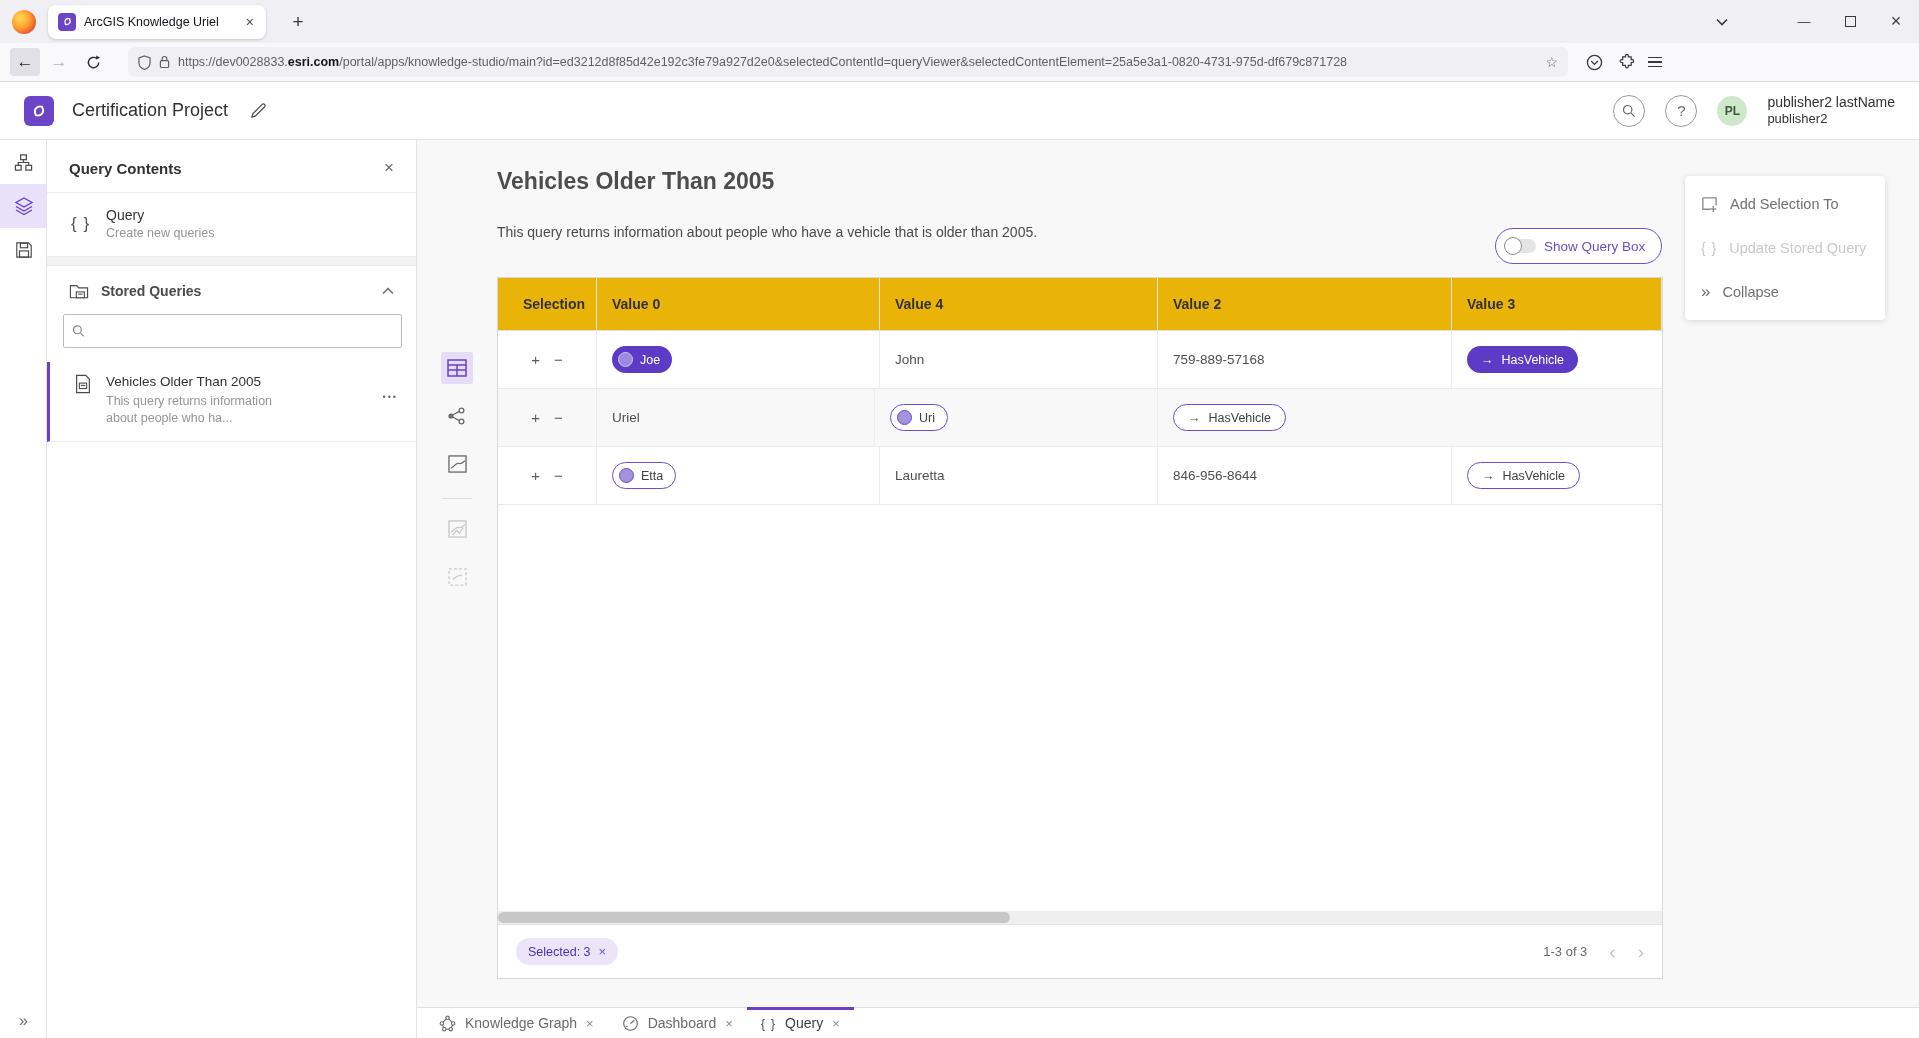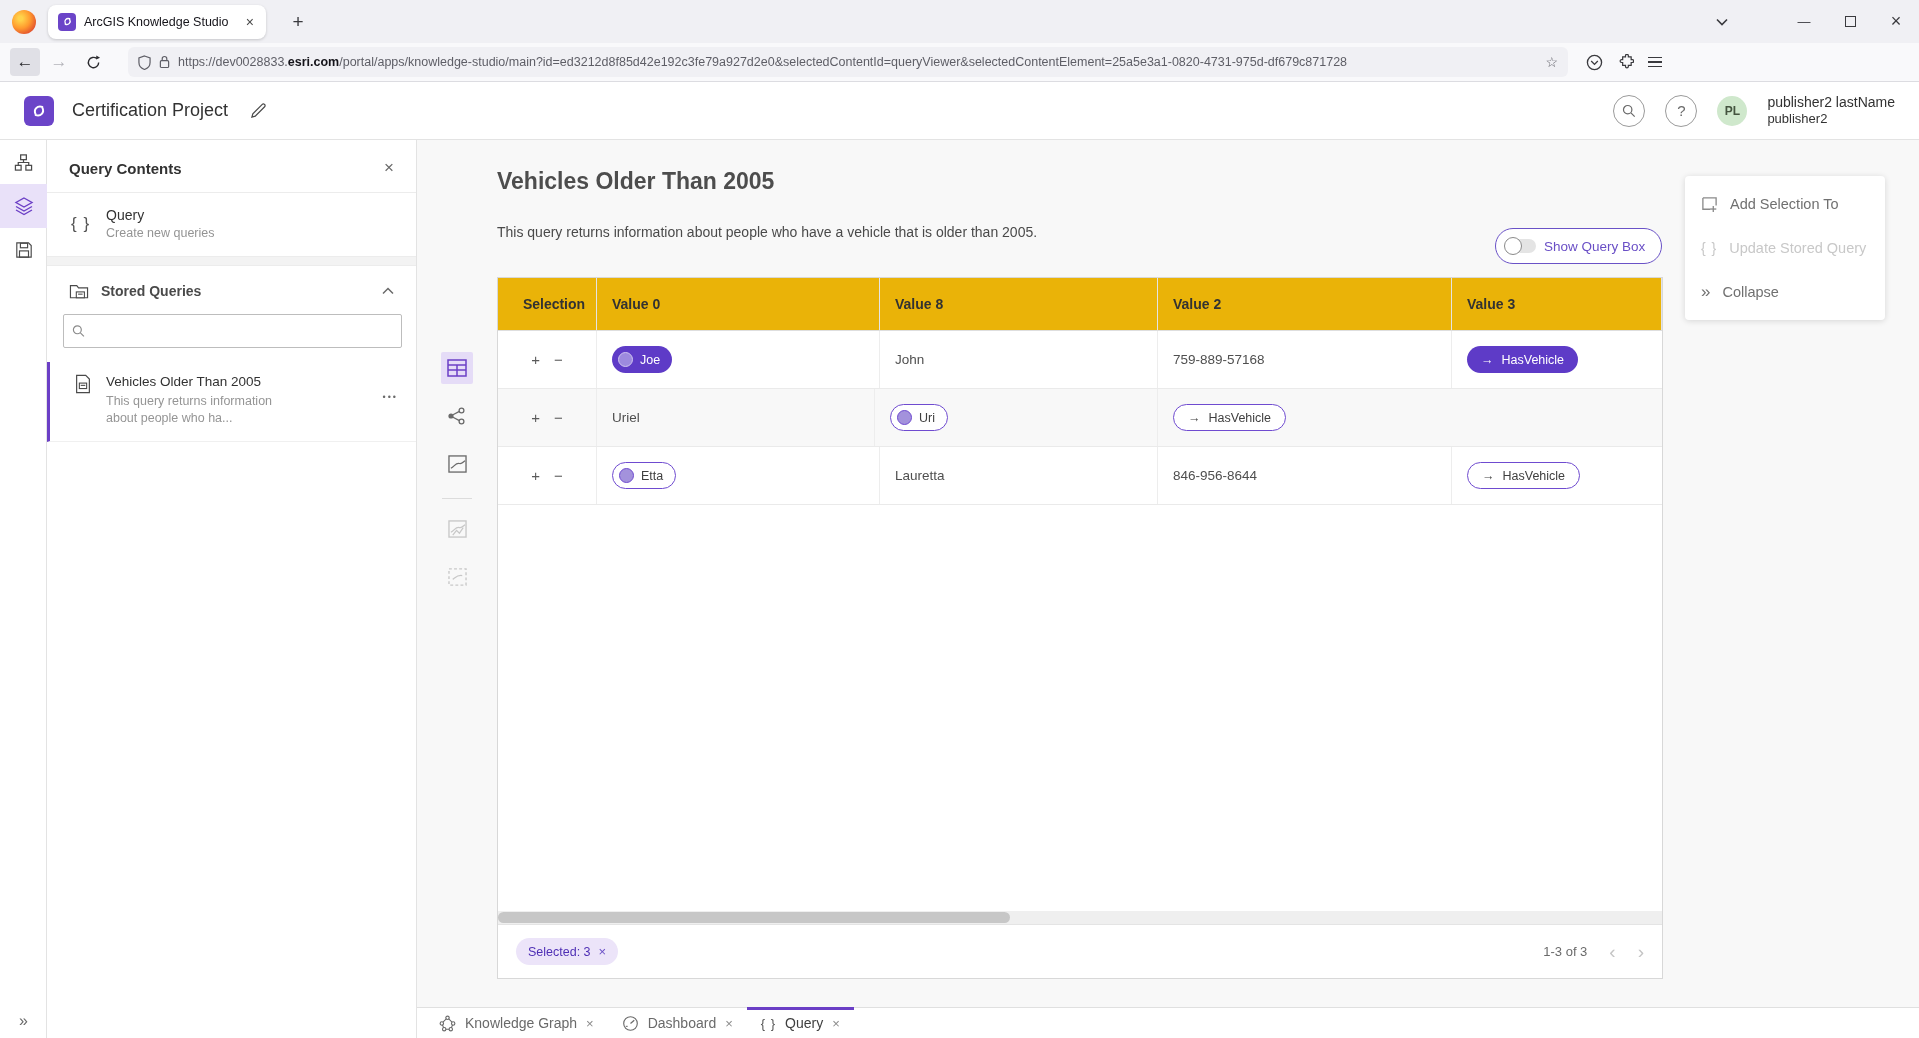--- a/index.html
+++ b/index.html
@@ -143,21 +143,21 @@
 <div class="screen">
 
   <div class="tabstrip">
     <div class="ff-logo"></div>
     <div class="browser-tab">
       <div class="favicon">
         <svg width="13" height="13" viewBox="0 0 24 24">
             <path d="M8 16 C5 10 10 5 16 7 M16 8 C19 14 14 19 8 17" stroke="#fff" fill="none" stroke-width="2.6" stroke-linecap="round"></path>
           </svg>
       </div>
-      <span class="title">ArcGIS Knowledge Studio</span>
+      <span class="title">ArcGIS Knowledge Uriel</span>
       <span class="tab-close">×</span>
     </div>
     <span class="newtab-btn">+</span>
     <div class="win-controls">
       <div class="win-btn tabs-chevron">
         <svg width="12" height="8" viewBox="0 0 12 8">
             <polyline points="1,1.5 6,6.5 11,1.5" fill="none" stroke="#3a3a3e" stroke-width="1.6"></polyline>
           </svg>
       </div>
       <div class="win-btn">—</div>
@@ -354,21 +354,21 @@
                 <rect x="1" y="1" width="18" height="17" fill="none" stroke="#c7c7c7" stroke-width="1.4" stroke-dasharray="3 2.4"></rect>
                 <path d="M5 12 C8 10 10 7 15 8" fill="none" stroke="#c7c7c7" stroke-width="1.3"></path>
               </svg>
           </div>
         </div>
 
         <div class="table-card">
           <div class="t-header">
             <div class="th c0" style="padding-left:14px;">Selection</div>
             <div class="th c1">Value 0</div>
-            <div class="th c2">Value 8</div>
+            <div class="th c2">Value 4</div>
             <div class="th c3">Value 2</div>
             <div class="th c4">Value 3</div>
           </div>
 
           <div class="t-row">
             <div class="td c0">
               <span class="sel-op">+</span>
               <span class="sel-op">−</span>
             </div>
             <div class="td c1">

